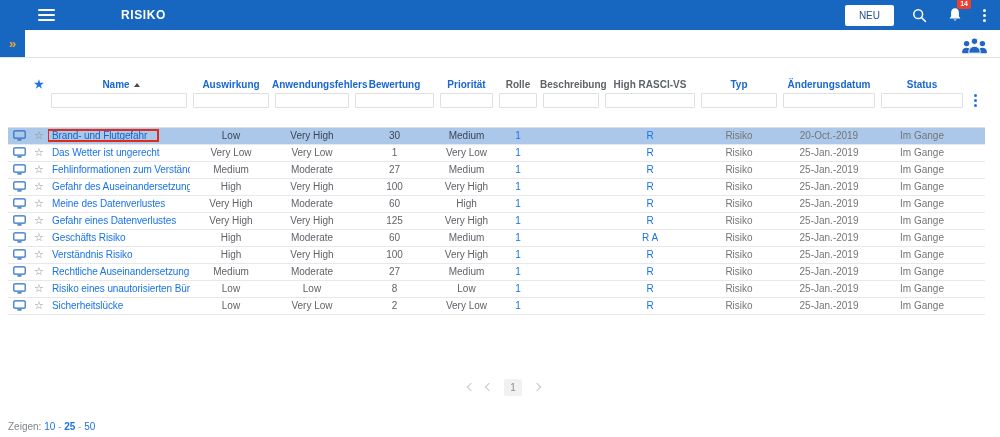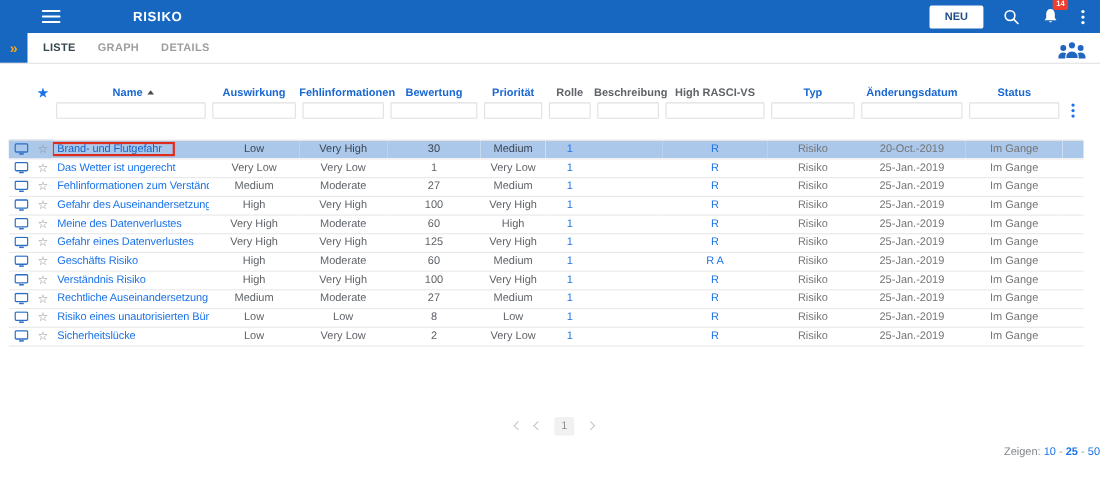--- a/index.html
+++ b/index.html
@@ -14,21 +14,21 @@
   
   .appbar {
     height:30px; background:#1767C0; color:#fff;
     display:flex; align-items:center;
   }
   .hamburger { margin-left:38px; width:17px; cursor:pointer; }
   .hamburger i { display:block; height:2px; background:#fff; border-radius:1px; margin:3px 0; }
   .appbar-title { margin-left:66px; font-size:12px; font-weight:bold; letter-spacing:.6px; }
   .appbar-spacer { flex:1; }
   .neu-btn {
-    background:#fff; color:#1D4E89; font-weight:bold; font-size:10px;
+    background:#fff; color:#1D4E89; font-weight:normal; font-size:10px;
     border:none; border-radius:2px; padding:5px 14px; margin-right:18px; cursor:pointer;
     font-family:"Liberation Sans", sans-serif;
   }
   .icon-btn { position:relative; margin-right:21px; display:flex; align-items:center; cursor:pointer; }
   .badge {
     position:absolute; top:-8px; right:-9px;
     background:#F03E2E; color:#fff; font-size:7px; font-weight:bold;
     padding:1px 3px; border-radius:2px; line-height:8px;
   }
   .kebab-white { display:flex; flex-direction:column; gap:2px; margin-right:14px; cursor:pointer; }
@@ -104,21 +104,21 @@
     width:6px; height:6px; display:inline-block; cursor:pointer;
     border-left:1.5px solid #C4C7CB; border-bottom:1.5px solid #C4C7CB;
   }
   .chev.left  { transform:rotate(45deg); }
   .chev.right { transform:rotate(-135deg); }
   .page-box {
     background:#F1F1F1; color:#8A8F94; min-width:18px; height:17px; line-height:17px;
     text-align:center; border-radius:2px; font-size:10px; padding:0 3px; cursor:pointer;
   }
   .showing {
-    margin-top:10px; text-align:right; font-size:10px; color:#80868B;
+    margin-top:25px; text-align:left; font-size:10px; color:#80868B;
   }
   .psize { color:#1A73E8; cursor:pointer; }
   .psize.active { font-weight:bold; }
   .sep { color:#9AA0A6; }
 </style>
 </head>
 <body>
 
 <div class="appbar">
   <div class="hamburger">
@@ -144,25 +144,20 @@
   </div>
   <div class="kebab-white">
       <i></i>
       <i></i>
       <i></i>
     </div>
 </div>
 
 <div class="tabbar">
   <div class="expand-btn">»</div>
-  <div class="tabs">
-    <span class="tab active">LISTE</span>
-    <span class="tab">GRAPH</span>
-    <span class="tab">DETAILS</span>
-  </div>
   <div class="team-icon">
     <svg width="27" height="20" viewBox="0 0 27 20">
       <circle cx="5.6" cy="7.6" r="2.7" fill="#2166C0"></circle>
       <path d="M1.2 15.6 a4.4 3.9 0 0 1 8.8 0 l0 1.6 -8.8 0 Z" fill="#2166C0"></path>
       <circle cx="21.4" cy="7.6" r="2.7" fill="#2166C0"></circle>
       <path d="M17 15.6 a4.4 3.9 0 0 1 8.8 0 l0 1.6 -8.8 0 Z" fill="#2166C0"></path>
       <circle cx="13.5" cy="5.2" r="3.3" fill="#2166C0" stroke="#fff" stroke-width="1"></circle>
       <path d="M7.9 15.2 a5.6 4.9 0 0 1 11.2 0 l0 2 -11.2 0 Z" fill="#2166C0" stroke="#fff" stroke-width="1"></path>
     </svg>
   </div>
@@ -185,21 +180,21 @@
         <col style="width:98px">
       <col style="width:88px">
         <col style="width:19px">
     </colgroup>
     <thead>
       <tr class="label-row">
         <th></th>
         <th><span class="star-filled">★</span></th>
         <th class="th-left"><span>Name</span><span class="sort-asc"></span></th>
         <th>Auswirkung</th>
-        <th>Fehlinformationen</th>
+        <th>Anwendungsfehlers</th>
         <th>Bewertung</th>
         <th>Priorität</th>
         <th class="muted">Rolle</th>
         <th class="muted">Beschreibung</th>
         <th class="muted">High RASCI-VS</th>
         <th>Typ</th>
         <th>Änderungsdatum</th>
         <th>Status</th>
         <th></th>
       </tr>

